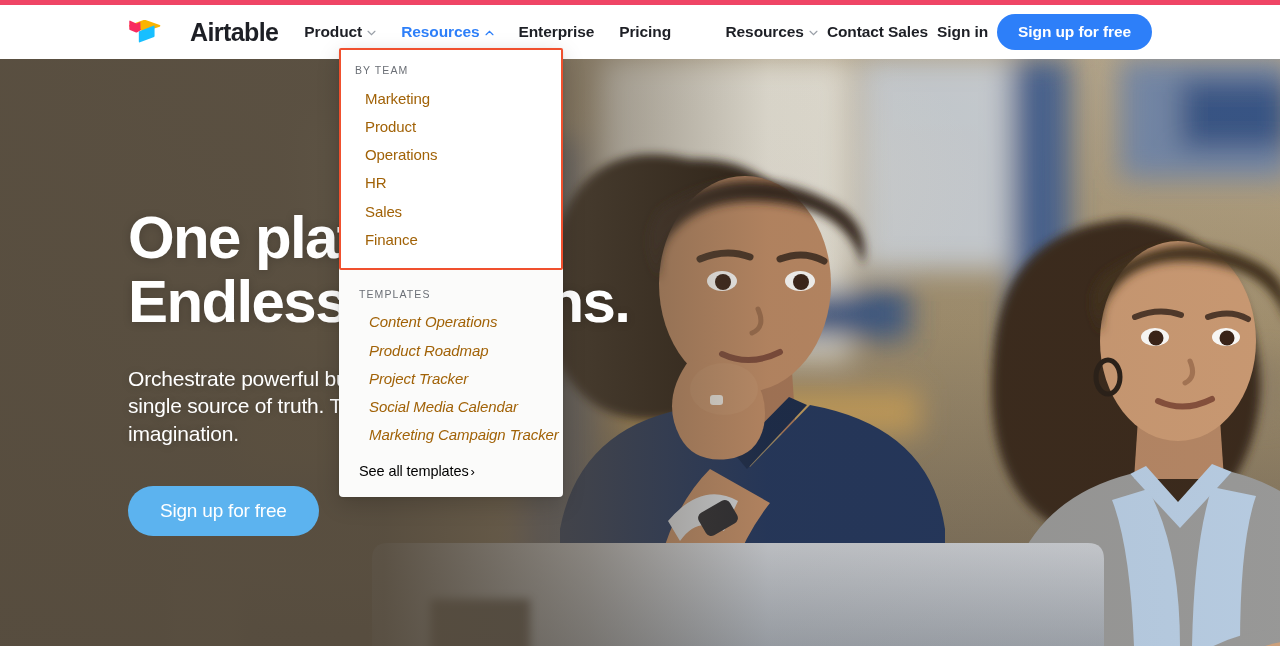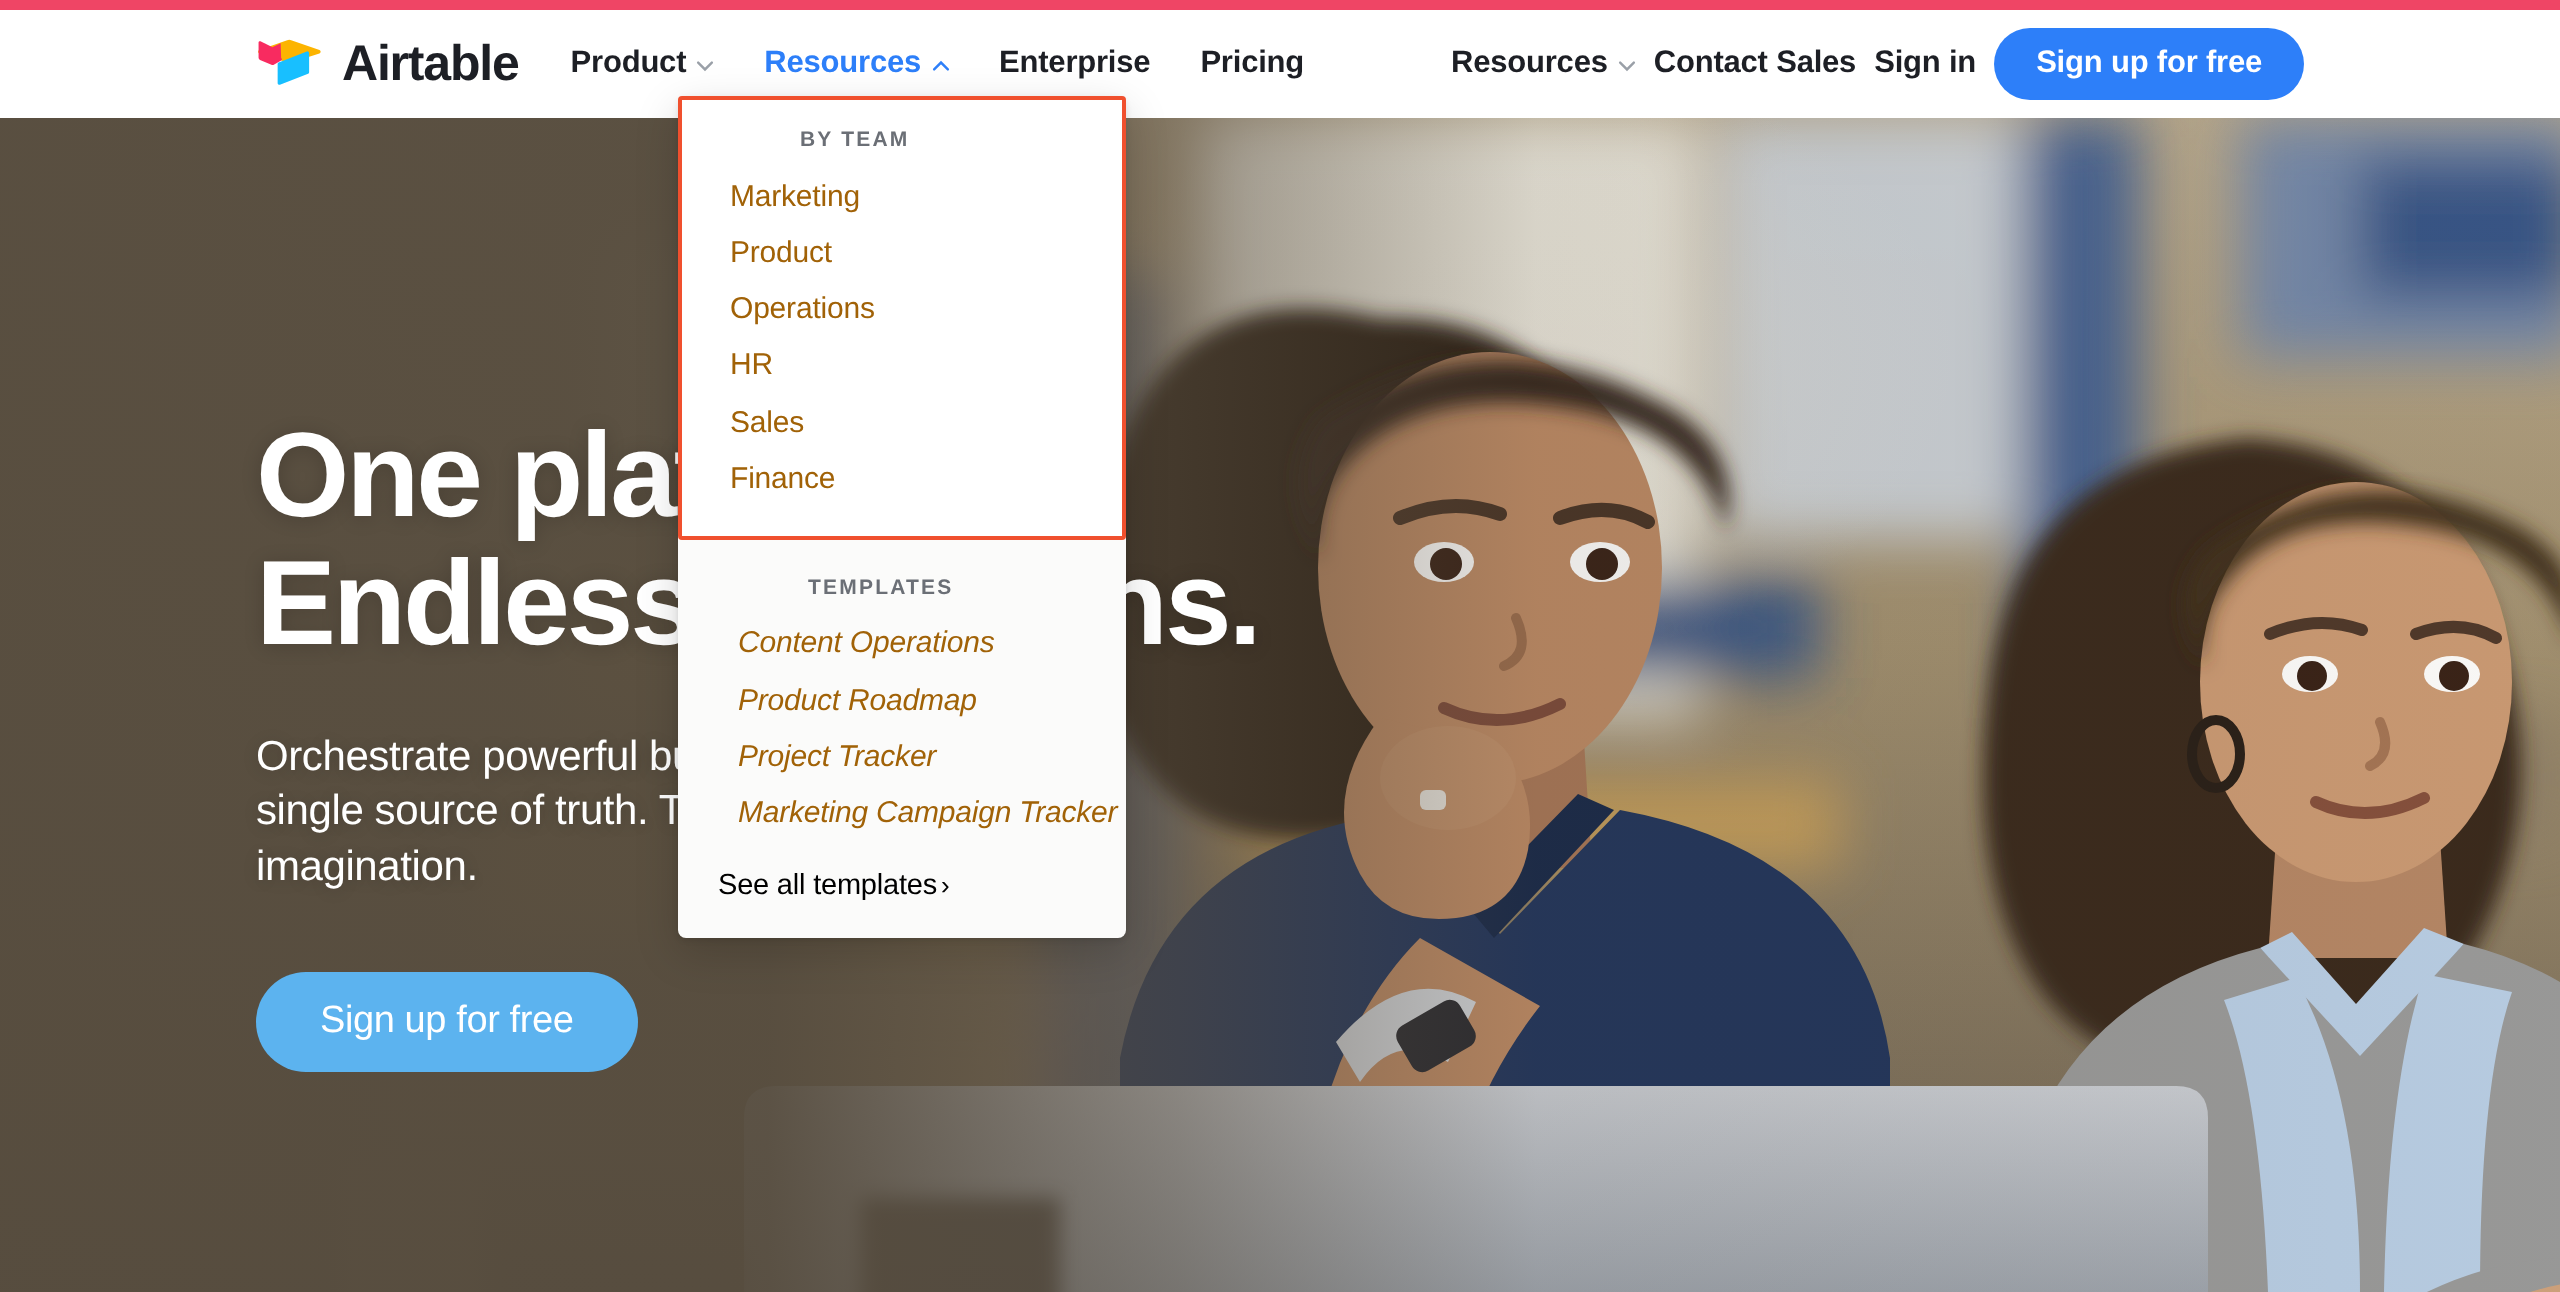--- a/index.html
+++ b/index.html
@@ -59,20 +59,21 @@
     width: 34px;
     height: 27px;
     display: block;
   }
   .logo-word {
     font-size: 25px;
     font-weight: bold;
     letter-spacing: -0.6px;
     color: #1d1f25;
     line-height: 1;
+    margin-left: 19px;
   }
 
   .nav-links {
     display: flex;
     align-items: center;
     gap: 25px;
   }
   .nav-item {
     display: flex;
     align-items: center;
@@ -202,25 +203,24 @@
 
   .dd-section.highlighted {
     border: 2px solid #f0502e;
     border-radius: 2px;
     background: #ffffff;
     padding-bottom: 14px;
   }
 
   .dd-heading {
     font-size: 10.5px;
-    font-weight: bold;
+    font-weight: normal;
     letter-spacing: 1.1px;
     color: #6b6f76;
     padding: 14px 0 8px 14px;
-    margin-left: 45px;
   }
 
   .dd-item {
     font-size: 15px;
     color: #a16207;
     padding: 3.5px 14px 3.5px 14px;
     cursor: pointer;
     letter-spacing: -0.1px;
     line-height: 1.42;
     white-space: nowrap;
@@ -442,20 +442,21 @@
       <div class="dd-item">HR</div>
       <div class="dd-item">Sales</div>
       <div class="dd-item">Finance</div>
     </div>
 
     <div class="dd-section templates">
       <div class="dd-heading">TEMPLATES</div>
       <div class="dd-item">Content Operations</div>
       <div class="dd-item">Product Roadmap</div>
       <div class="dd-item">Project Tracker</div>
+      <div class="dd-item">Social Media Calendar</div>
       <div class="dd-item">Marketing Campaign Tracker</div>
 
       <div class="dd-footer">
         <span>See all templates</span><span class="arrow">›</span>
       </div>
     </div>
   </div>
 
 </div>
 

